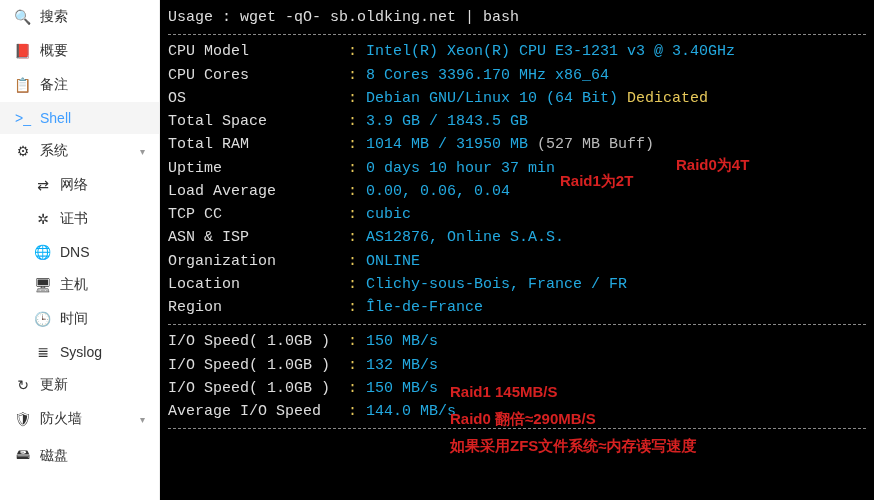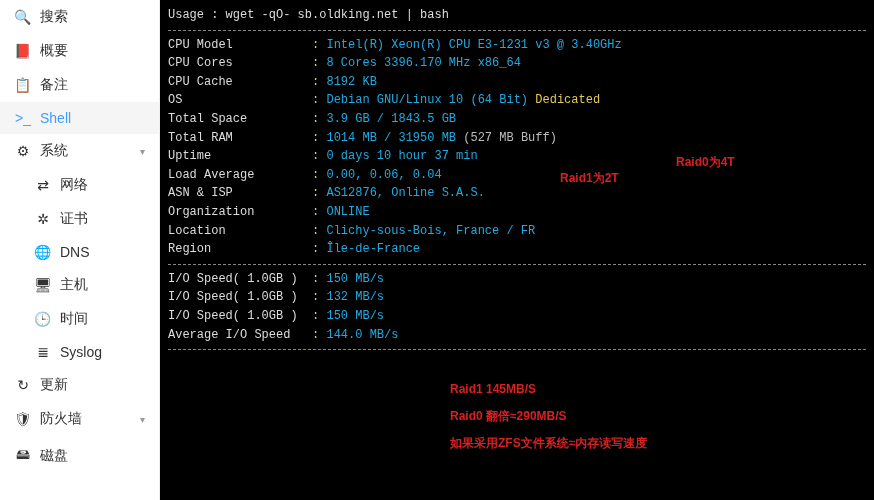--- a/index.html
+++ b/index.html
@@ -3,21 +3,21 @@
 <meta charset="utf-8">
 <style>
 * { margin: 0; padding: 0; box-sizing: border-box; }
 body { font-family: sans-serif; font-size: 14px; background: #fff; width: 874px; height: 500px; overflow: hidden; }
 .container { display: flex; height: 100%; }
 .sidebar { width: 160px; background: #fff; border-right: 1px solid #eee; overflow-y: auto; }
 .sidebar-item { display: flex; align-items: center; padding: 8px 14px; color: #333; cursor: pointer; font-size: 14px; }
 .sidebar-item.active { background: #f5f5f5; color: #409eff; }
 .sidebar-item .icon { width: 18px; margin-right: 8px; display: inline-flex; align-items: center; justify-content: center; }
 .sidebar-sub .sidebar-item { padding-left: 34px; }
-.term { flex: 1; background: #000; color: #23a9e0; font-family: "Courier New", monospace; font-size: 12px; padding: 6px 8px; overflow: auto; line-height: 1.55; position: relative; }
+.term { flex: 1; background: #000; color: #23a9e0; font-family: "Courier New", monospace; font-size: 15px; padding: 6px 8px; overflow: auto; line-height: 1.55; position: relative; }
 .term .white { color: #ddd; }
 .term .dim { color: #bbb; text-align: right; }
 .term .yellow { color: #e6c85a; }
 .term .annot { color: #d62121; font-family: "Microsoft YaHei", sans-serif; font-weight: 700; position: absolute; }
 .row { white-space: pre; }
 .hr { border-top: 1px dashed #888; margin: 5px 0; }
 .chev { font-size: 10px; color: #999; margin-left: auto; }
 </style>
 </head>
 <body>
@@ -84,26 +84,26 @@
         <span class="icon">🖴</span>
         <span>磁盘</span>
       </div>
   </div>
 
   <div class="term">
     <div class="row white">Usage : wget -qO- sb.oldking.net | bash</div>
     <div class="hr"></div>
     <div class="row"><span class="white">CPU Model           </span><span class="yellow">:</span><span> Intel(R) Xeon(R) CPU E3-1231 v3 @ 3.40GHz</span></div>
     <div class="row"><span class="white">CPU Cores           </span><span class="yellow">:</span><span> 8 Cores 3396.170 MHz x86_64</span></div>
-    <div class="row"><span class="white">CPU Cache           </span><span class="yellow">:</span><span> 8192 KB</span></div>
     <div class="row"><span class="white">OS                  </span><span class="yellow">:</span><span> Debian GNU/Linux 10 (64 Bit) </span><span class="yellow">Dedicated</span></div>
     <div class="row"><span class="white">Total Space         </span><span class="yellow">:</span><span> 3.9 GB / 1843.5 GB</span></div>
     <div class="row"><span class="white">Total RAM           </span><span class="yellow">:</span><span> 1014 MB / 31950 MB </span><span class="dim">(527 MB Buff)</span></div>
     <div class="row"><span class="white">Uptime              </span><span class="yellow">:</span><span> 0 days 10 hour 37 min</span></div>
     <div class="row"><span class="white">Load Average        </span><span class="yellow">:</span><span> 0.00, 0.06, 0.04</span></div>
+    <div class="row"><span class="white">TCP CC              </span><span class="yellow">:</span><span> cubic</span></div>
     <div class="row"><span class="white">ASN &amp; ISP           </span><span class="yellow">:</span><span> AS12876, Online S.A.S.</span></div>
     <div class="row"><span class="white">Organization        </span><span class="yellow">:</span><span> ONLINE</span></div>
     <div class="row"><span class="white">Location            </span><span class="yellow">:</span><span> Clichy-sous-Bois, France / FR</span></div>
     <div class="row"><span class="white">Region              </span><span class="yellow">:</span><span> Île-de-France</span></div>
     <div class="hr"></div>
     <div class="row"><span class="white">I/O Speed( 1.0GB )  </span><span class="yellow">:</span><span> 150 MB/s</span></div>
     <div class="row"><span class="white">I/O Speed( 1.0GB )  </span><span class="yellow">:</span><span> 132 MB/s</span></div>
     <div class="row"><span class="white">I/O Speed( 1.0GB )  </span><span class="yellow">:</span><span> 150 MB/s</span></div>
     <div class="row"><span class="white">Average I/O Speed   </span><span class="yellow">:</span><span> 144.0 MB/s</span></div>
     <div class="hr"></div>

